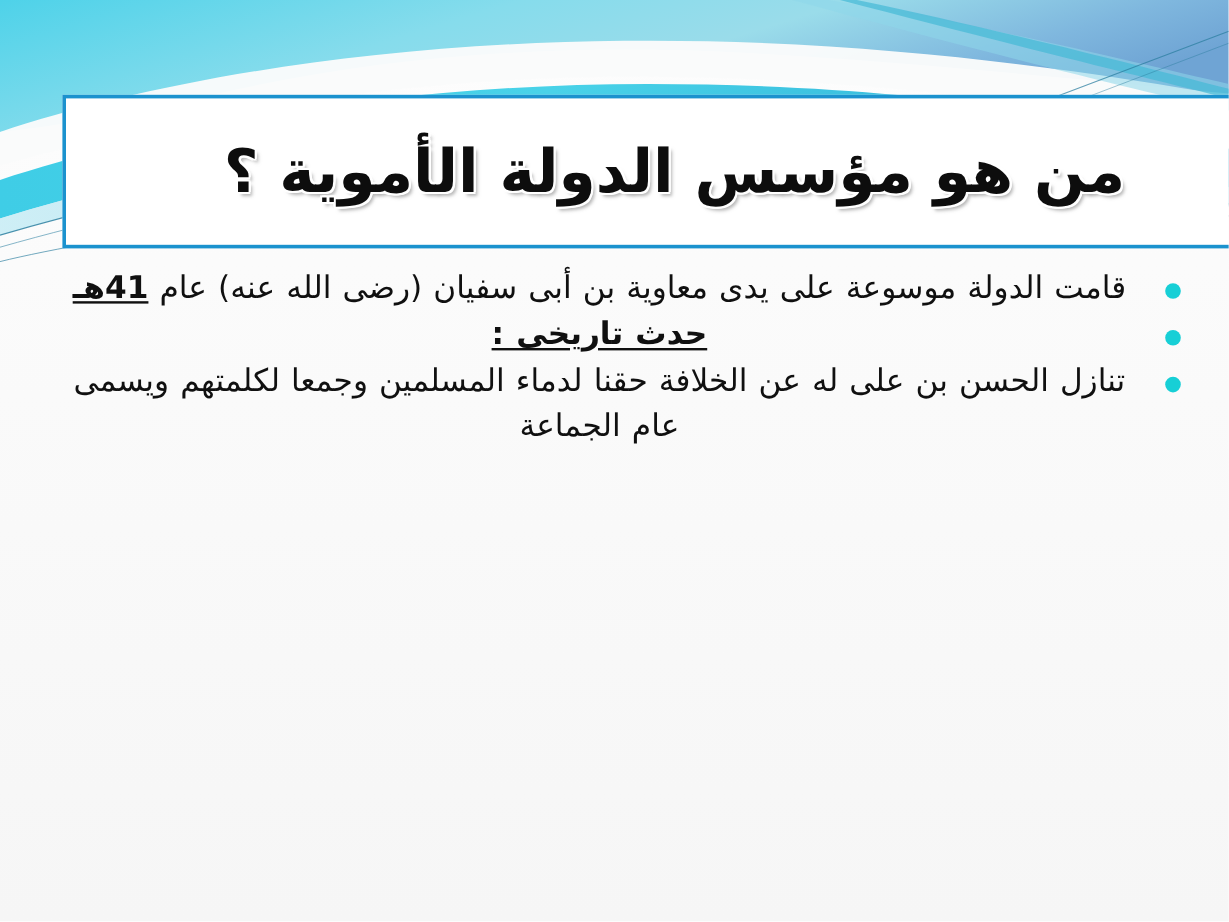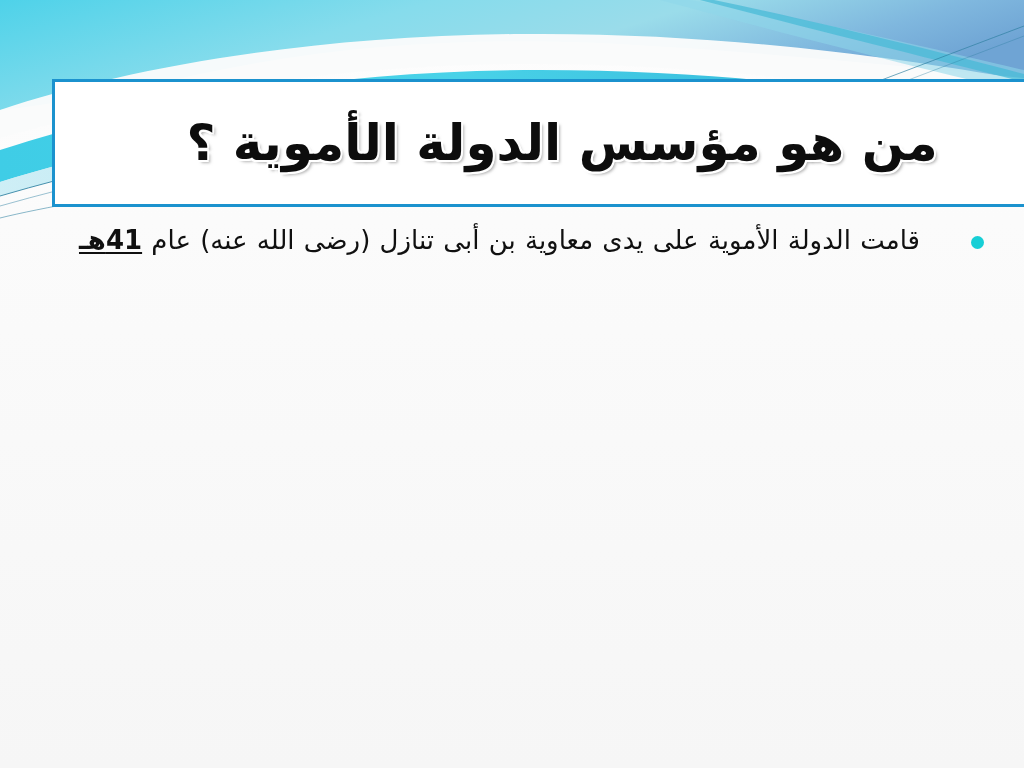--- a/index.html
+++ b/index.html
@@ -188,23 +188,36 @@
 
   <div id="title-box" style="border-color: rgb(27, 146, 206); background: rgb(255, 255, 255);">
     <div id="title-text">من هو مؤسس الدولة الأموية ؟</div>
   </div>
 
   <div id="body-area">
 
     <div class="bullet-row">
       <span class="bullet-dot" style="background: rgb(23, 207, 214);"></span>
       <div class="bullet-body">
-        <span>قامت الدولة الأموية على يدى معاوية بن أبى تنازل (رضى الله عنه) عام</span>
+        <span>قامت الدولة موسوعة على يدى معاوية بن أبى سفيان (رضى الله عنه) عام</span>
         <span class="underline-seg">41هـ</span>
       </div>
     </div>
 
-
+    <div class="bullet-row">
+      <span class="bullet-dot" style="background: rgb(23, 207, 214);"></span>
+      <div class="bullet-body short">
+        <span class="underline-seg">حدث تاريخى :</span>
+      </div>
+    </div>
+
+    <div class="bullet-row">
+      <span class="bullet-dot" style="background: rgb(23, 207, 214);"></span>
+      <div class="bullet-body">
+        <span>تنازل الحسن بن على له عن الخلافة حقنا لدماء المسلمين وجمعا لكلمتهم</span>
+        <span>ويسمى عام الجماعة</span>
+      </div>
+    </div>
 
   </div>
 
 
 </div>
 
 </body></html>

